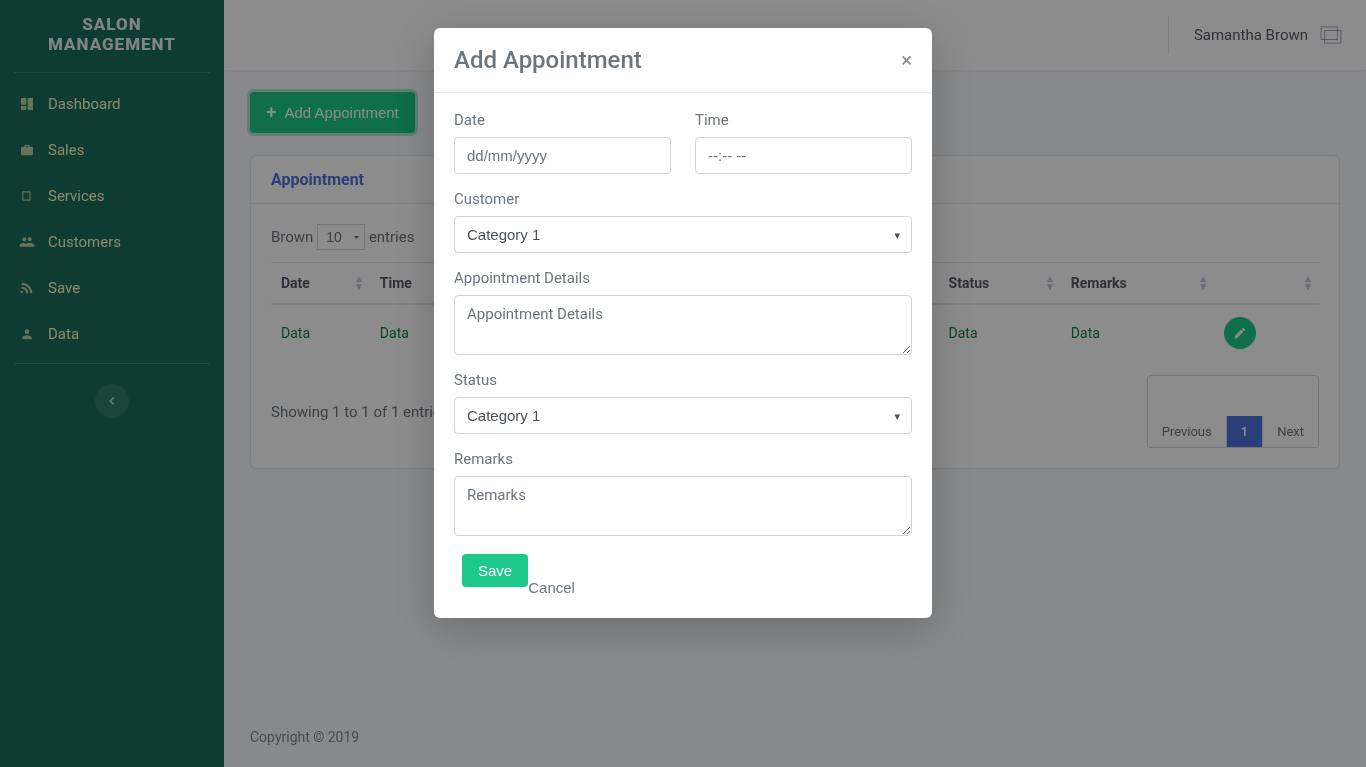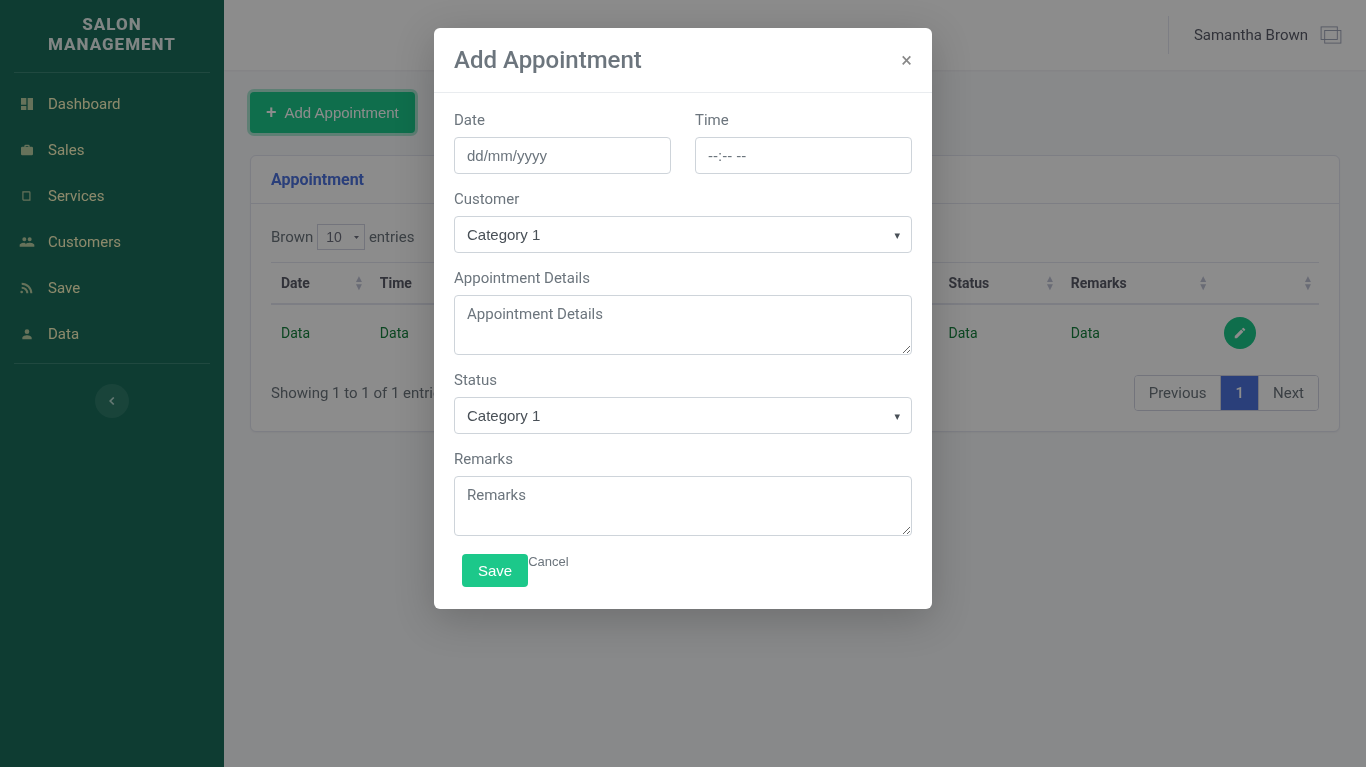--- a/index.html
+++ b/index.html
@@ -113,21 +113,21 @@
 .sort-icons .up { display:block; }
 .sort-icons .down { display:block; }
 
 .row-action-btn {
   width: 32px; height: 32px; border-radius: 50%; background: #1cc88a; color: #fff;
   display: flex; align-items: center; justify-content: center; cursor: pointer;
 }
 
 .dt-bottom { display: flex; align-items: center; justify-content: space-between; margin-top: 14px; color:#6c757d; }
 .pagination { display:flex; border:1px solid #d1d3e2; border-radius:4px; overflow:hidden;}
-.page-link { padding: 8px 14px; background:#fff; color:#6c757d; border-right:1px solid #d1d3e2; cursor:pointer; font-size:15px;}
+.page-link { padding: 8px 14px; background:#fff; color:#6c757d; border-right:1px solid #d1d3e2; cursor:pointer; font-size:13px;margin-top:40px;}
 .page-link:last-child { border-right:none;}
 .page-link.active { background:#4e73df; color:#fff; font-weight:500;}
 
 .footer { padding: 22px 26px; color: #858796; font-size:14px; }
 
 
 .overlay {
   position: absolute; inset: 0;
   background: rgba(0,0,0,0.45);
   display: flex; align-items: flex-start; justify-content: center;
@@ -156,21 +156,21 @@
 .form-control, .form-select, .form-textarea {
   border:1px solid #ced4da; border-radius:4px; padding:9px 12px; font-size:15px; color:#495057; width:100%;
   background:#fff;
 }
 .form-textarea { resize: vertical; min-height: 60px; font-family: inherit; }
 .form-select-wrap { position:relative; }
 .form-select { appearance:none; padding-right:28px; }
 .form-select-wrap::after { content:"\25BE"; position:absolute; right:12px; top:50%; transform:translateY(-50%); font-size:11px; color:#495057; pointer-events:none;}
 .modal-actions { display:flex; align-items:flex-start; gap:0; margin-top: 4px; padding-left: 8px; }
 .btn-save { background:#1cc88a; color:#fff; padding:8px 16px; border-radius:4px; border:none; cursor:pointer; font-size:15px;}
-.btn-cancel { background:transparent; border:none; color:#6c757d; cursor:pointer; font-size:13px;}
+.btn-cancel { background:transparent; border:none; color:#6c757d; cursor:pointer; font-size:15px;margin-top:25px;}
 ::placeholder { color:#6c757d; opacity:1; }
 </style>
 </head>
 <body>
 
 <div class="app">
 
   <aside class="sidebar">
     <div class="sidebar-brand">
       <div>SALON</div>
@@ -327,20 +327,23 @@
             <div class="pagination">
               <span class="page-link">Previous</span>
               <span class="page-link active">1</span>
               <span class="page-link">Next</span>
             </div>
           </div>
         </div>
       </div>
     </div>
 
+    <div class="footer">
+      <span>Copyright © 2019</span>
+    </div>
   </div>
 
   <div class="overlay">
     <div class="modal">
       <div class="modal-header">
         <div class="modal-title">Add Appointment</div>
         <div class="modal-close">×</div>
       </div>
       <div class="modal-body">
         <div class="form-row">

